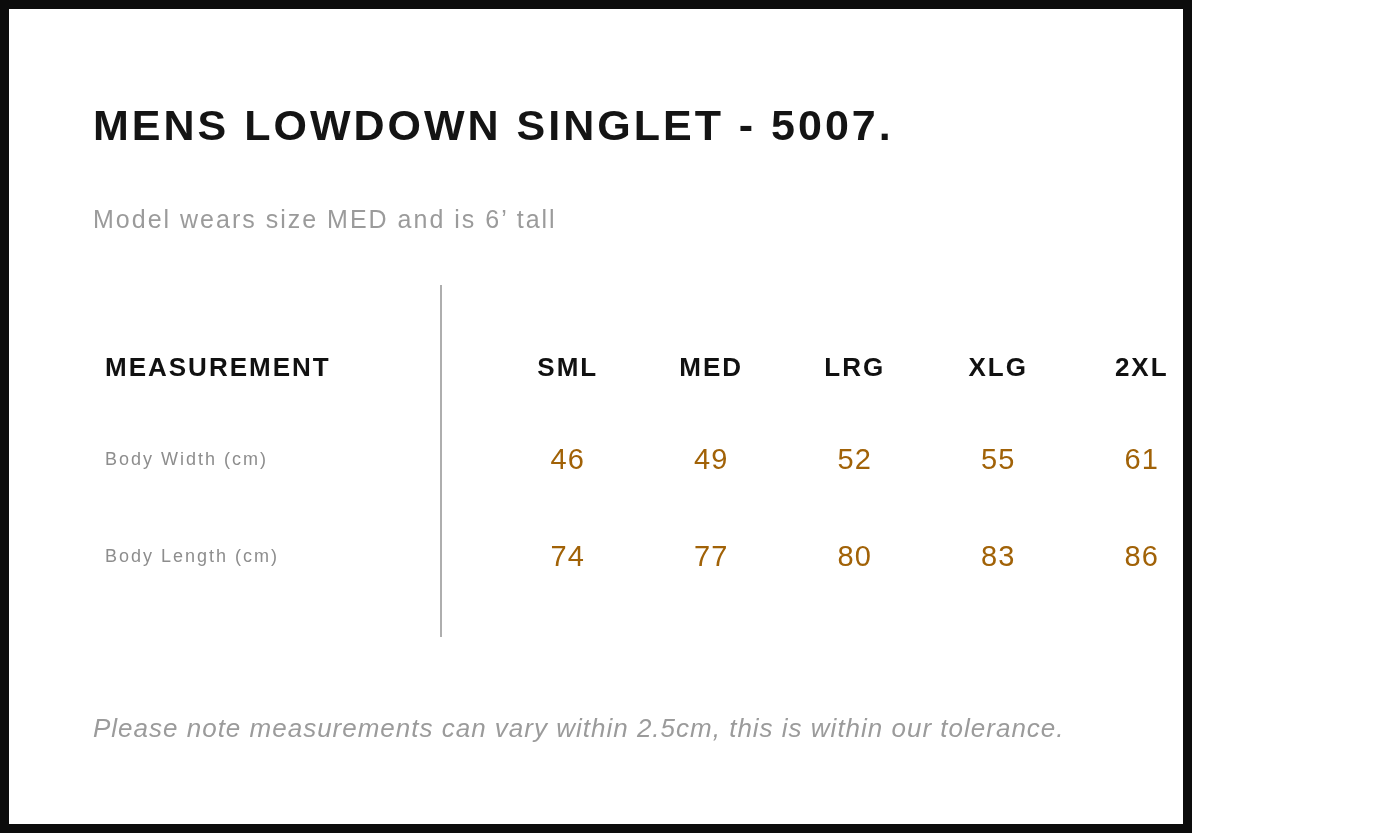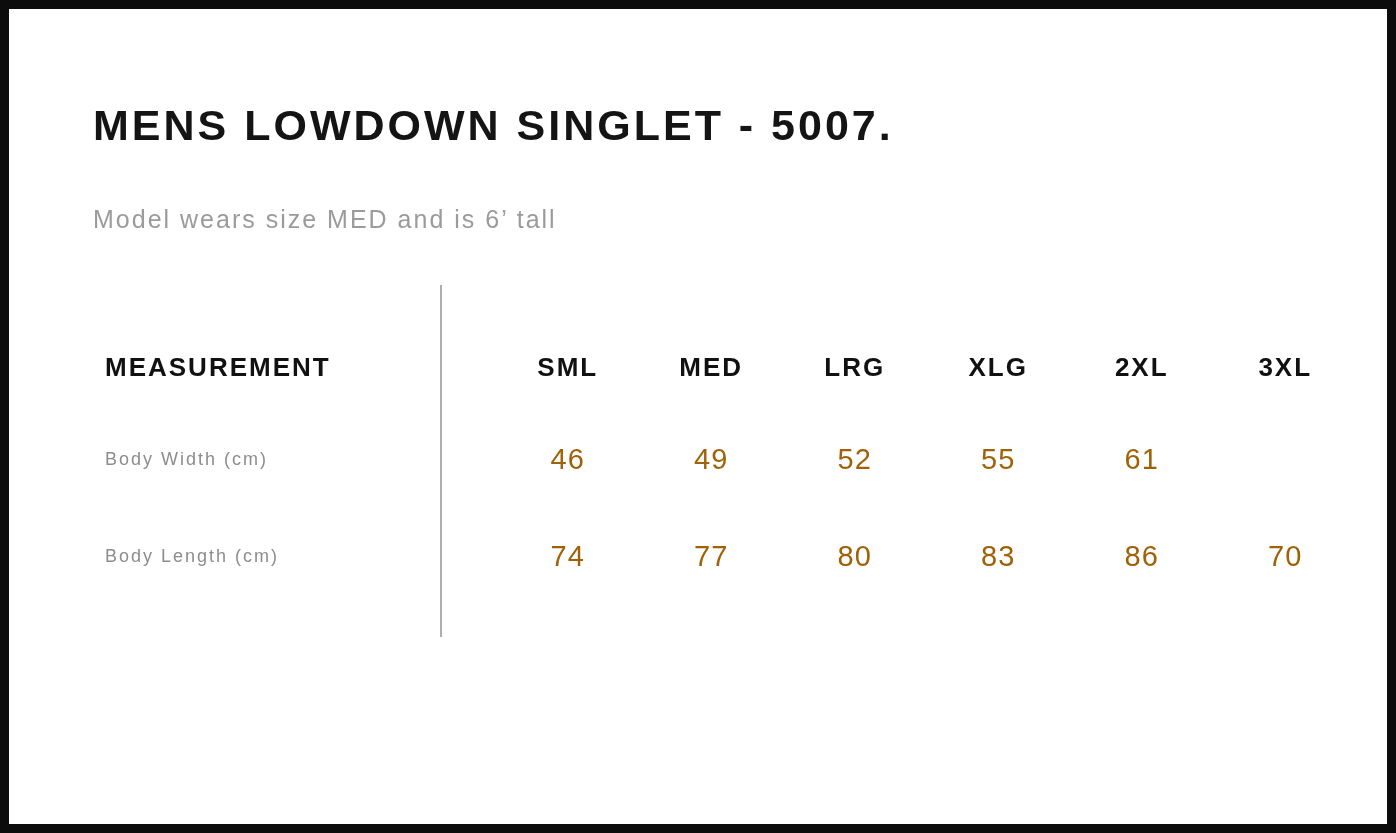--- a/index.html
+++ b/index.html
@@ -2,21 +2,21 @@
 <html><head>
 <meta charset="utf-8">
 <style>
   html, body {
     margin: 0;
     padding: 0;
     background: #ffffff;
   }
   .frame {
     position: relative;
-    width: 1396px;
+    width: 1192px;
     height: 833px;
     box-sizing: border-box;
     background: #ffffff;
     border: 9px solid #0c0c0c;
     overflow: hidden;
     font-family: "Liberation Sans", sans-serif;
   }
   .title {
     position: absolute;
     left: 84px; 
@@ -137,14 +137,15 @@
       <div class="cell value">74</div>
       <div class="cell value">77</div>
       <div class="cell value">80</div>
       <div class="cell value">83</div>
       <div class="cell value">86</div>
       <div class="cell value">70</div>
     </div>
 
   </div>
 
+  <div class="footnote">Please note measurements can vary within 2.5cm, this is within our tolerance.</div>
 
 </div>
 
 </body></html>

